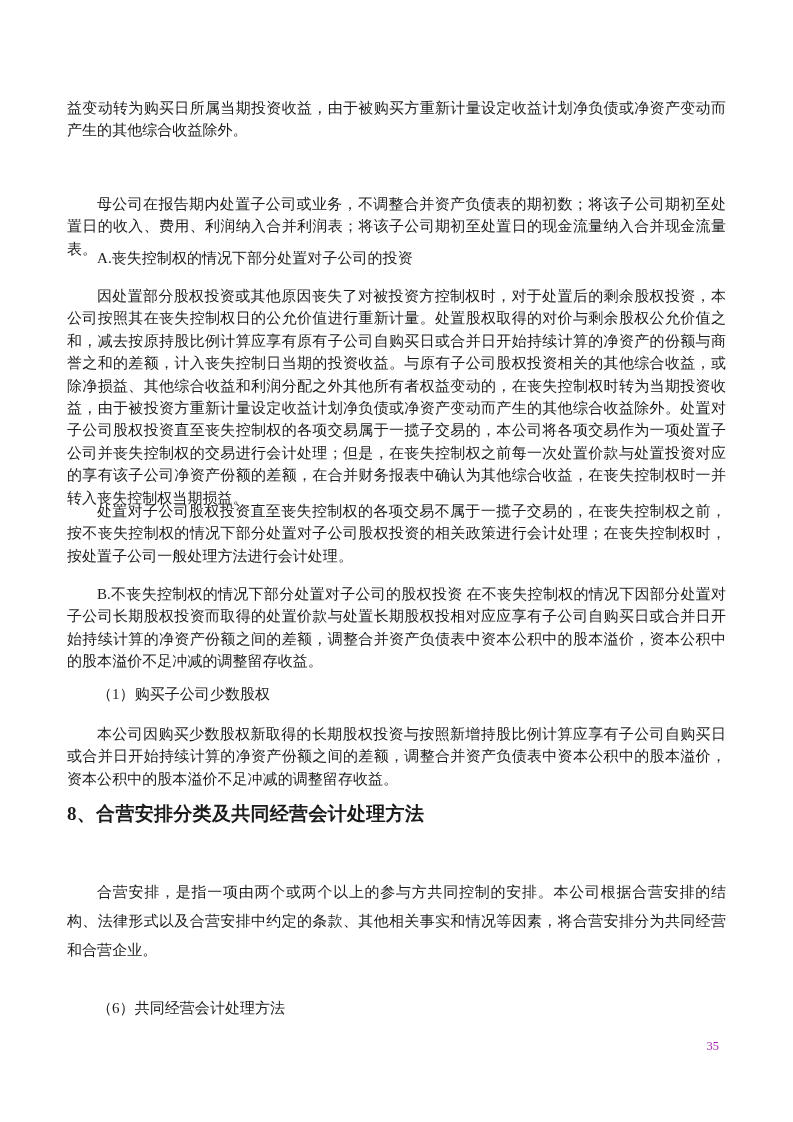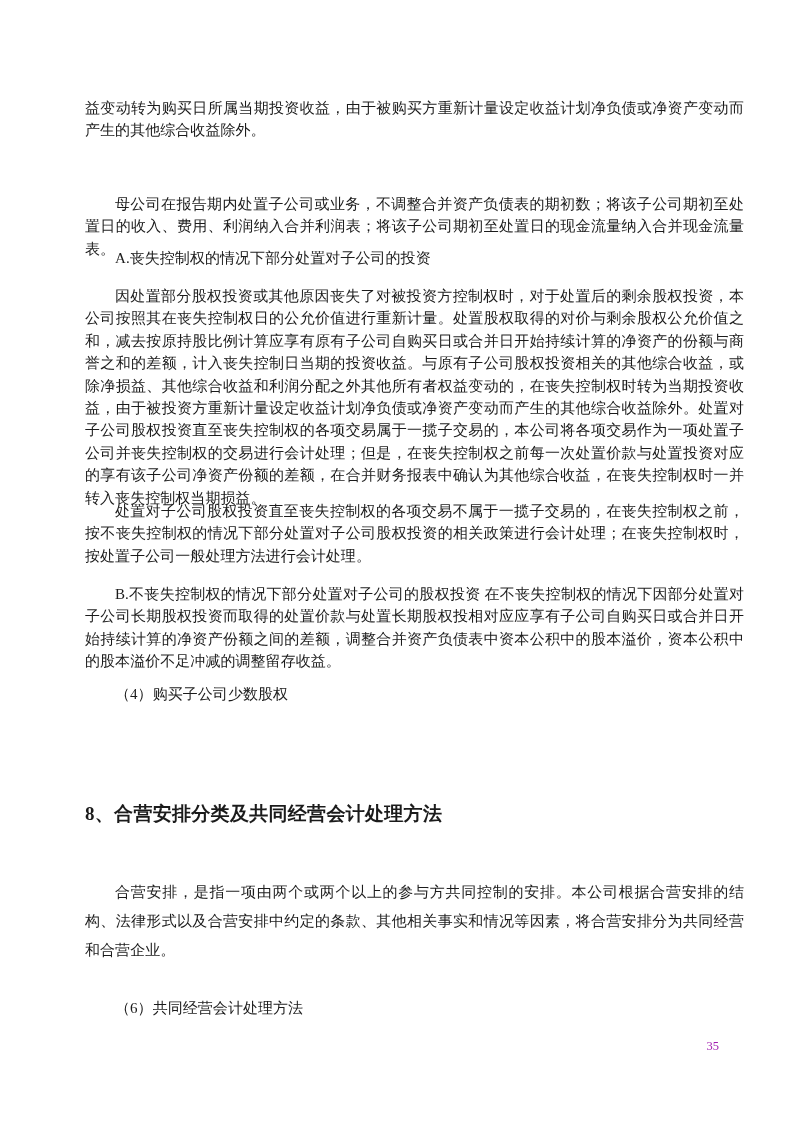--- a/index.html
+++ b/index.html
@@ -8,21 +8,21 @@
     width: 793px;
     height: 1122px;
     margin: 0 auto;
     background: #ffffff;
     font-family: "Liberation Serif", "DejaVu Serif", serif;
     color: #1b1b1b;
     overflow: hidden;
   }
   .para {
     position: absolute;
-    left: 85px;
+    left: 67px;
     width: 659px;
     margin: 0;
     font-size: 15px;
     line-height: 22.4px;
     text-align: justify;
     text-justify: inter-ideograph;
     text-indent: 2em;
     letter-spacing: 0.05px;
   }
   .noindent { text-indent: 0; }
@@ -45,18 +45,19 @@
 </head>
 <body>
 
 <div class="page">
   <p class="para noindent" style="top:97px">益变动转为购买日所属当期投资收益，由于被购买方重新计量设定收益计划净负债或净资产变动而产生的其他综合收益除外。</p>
   <p class="para" style="top:193px">母公司在报告期内处置子公司或业务，不调整合并资产负债表的期初数；将该子公司期初至处置日的收入、费用、利润纳入合并利润表；将该子公司期初至处置日的现金流量纳入合并现金流量表。</p>
   <p class="para" style="top:247px">A.丧失控制权的情况下部分处置对子公司的投资</p>
   <p class="para" style="top:285px">因处置部分股权投资或其他原因丧失了对被投资方控制权时，对于处置后的剩余股权投资，本公司按照其在丧失控制权日的公允价值进行重新计量。处置股权取得的对价与剩余股权公允价值之和，减去按原持股比例计算应享有原有子公司自购买日或合并日开始持续计算的净资产的份额与商誉之和的差额，计入丧失控制日当期的投资收益。与原有子公司股权投资相关的其他综合收益，或除净损益、其他综合收益和利润分配之外其他所有者权益变动的，在丧失控制权时转为当期投资收益，由于被投资方重新计量设定收益计划净负债或净资产变动而产生的其他综合收益除外。处置对子公司股权投资直至丧失控制权的各项交易属于一揽子交易的，本公司将各项交易作为一项处置子公司并丧失控制权的交易进行会计处理；但是，在丧失控制权之前每一次处置价款与处置投资对应的享有该子公司净资产份额的差额，在合并财务报表中确认为其他综合收益，在丧失控制权时一并转入丧失控制权当期损益。</p>
   <p class="para" style="top:500px">处置对子公司股权投资直至丧失控制权的各项交易不属于一揽子交易的，在丧失控制权之前，按不丧失控制权的情况下部分处置对子公司股权投资的相关政策进行会计处理；在丧失控制权时，按处置子公司一般处理方法进行会计处理。</p>
   <p class="para" style="top:583px">B.不丧失控制权的情况下部分处置对子公司的股权投资 在不丧失控制权的情况下因部分处置对子公司长期股权投资而取得的处置价款与处置长期股权投相对应应享有子公司自购买日或合并日开始持续计算的净资产份额之间的差额，调整合并资产负债表中资本公积中的股本溢价，资本公积中的股本溢价不足冲减的调整留存收益。</p>
-  <p class="para" style="top:683px">（4）购买子公司少数股权</p>
+  <p class="para" style="top:683px">（1）购买子公司少数股权</p>
+  <p class="para" style="top:723px">本公司因购买少数股权新取得的长期股权投资与按照新增持股比例计算应享有子公司自购买日或合并日开始持续计算的净资产份额之间的差额，调整合并资产负债表中资本公积中的股本溢价，资本公积中的股本溢价不足冲减的调整留存收益。</p>
   <p class="para section-heading" style="top:803px">8、合营安排分类及共同经营会计处理方法</p>
   <p class="para wide" style="top:878px">合营安排，是指一项由两个或两个以上的参与方共同控制的安排。本公司根据合营安排的结构、法律形式以及合营安排中约定的条款、其他相关事实和情况等因素，将合营安排分为共同经营和合营企业。</p>
   <p class="para" style="top:997px">（6）共同经营会计处理方法</p>
   <div class="pagenum">35</div>
 </div>
 
 </body></html>

